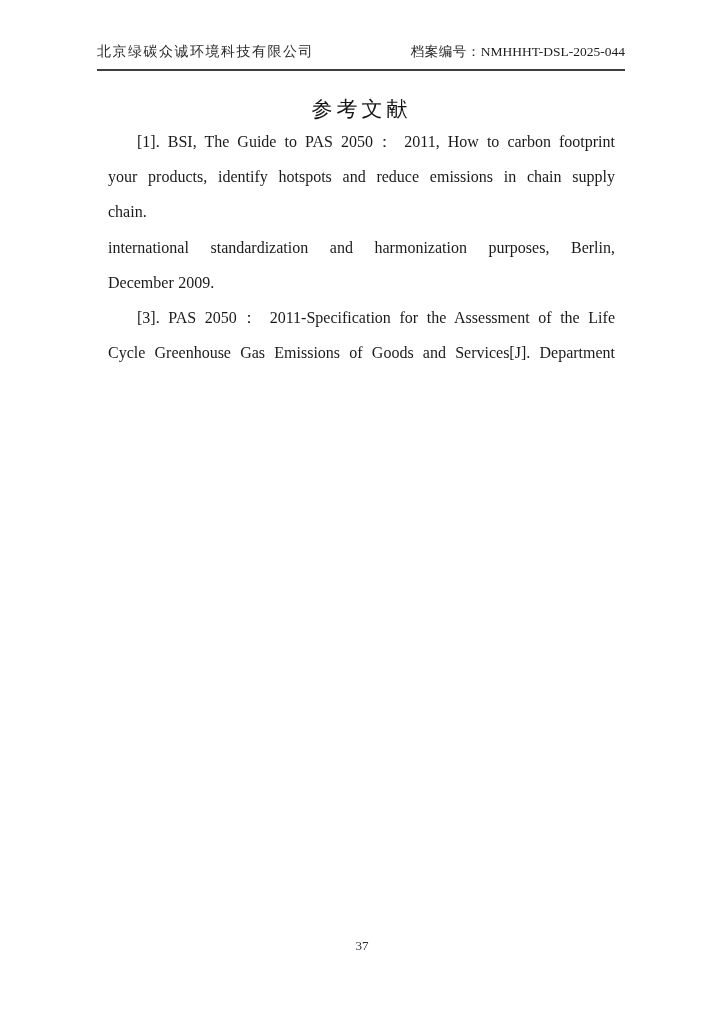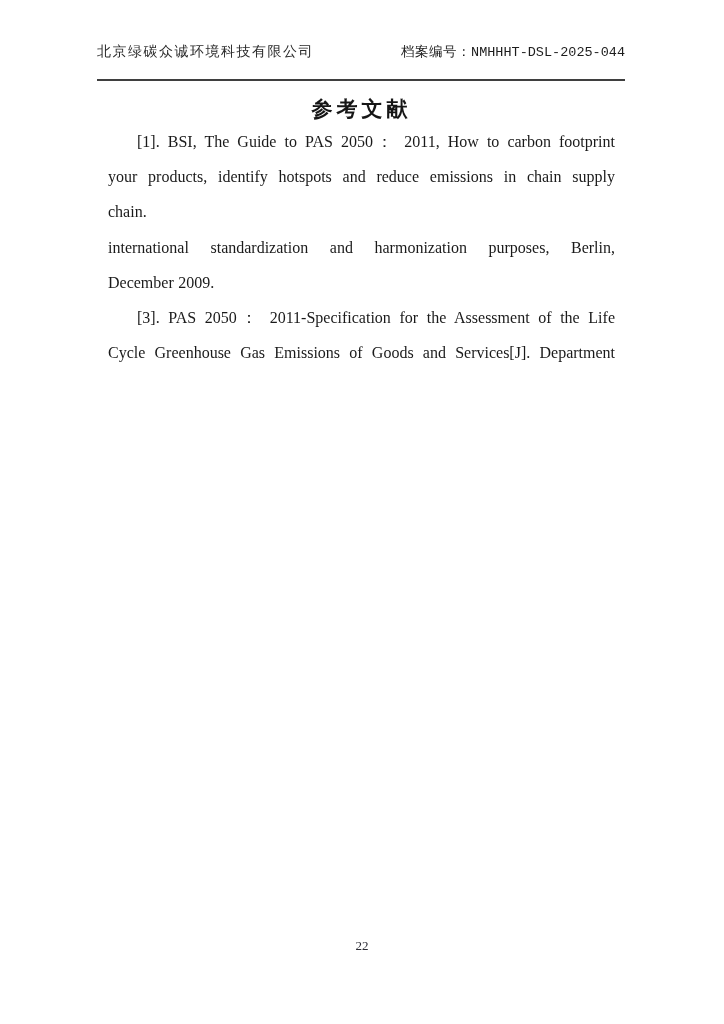--- a/index.html
+++ b/index.html
@@ -22,47 +22,47 @@
   }
   .doc-header {
     position: absolute;
     left: 97px;
     top: 43px;
     width: 528px;
     display: flex;
     justify-content: space-between;
     align-items: baseline;
     border-bottom: 2px solid #3f3f3f;
-    padding-bottom: 18px;
+    padding-bottom: 8px;
   }
   .company {
     font-size: 14px;
     letter-spacing: 1.5px;
     color: #2a2a2a;
   }
   .docno {
     font-size: 13.5px;
     color: #1d1d1d;
     white-space: nowrap;
   }
   .docno .label {
     letter-spacing: 0.5px;
     margin-top: 43px;
   }
   .docno .value {
-    font-family: Liberation Mono, monospace;
+    font-family: Liberation Serif, serif;
   }
   .doc-title {
     position: absolute;
     top: 95px;
     left: 108px;
     width: 507px;
     text-align: center;
     font-size: 21px;
-    font-weight: bold;
+    font-weight: normal;
     letter-spacing: 4px;
     color: #161616;
   }
   .refs {
     position: absolute;
     top: 124px;
     left: 108px;
     width: 507px;
     font-size: 16px;
     color: #1a1a1a;
@@ -116,15 +116,15 @@
       <div class="ref-line last">December 2009.</div>
     </div>
 
     <div class="ref-para">
       <div class="ref-line first">[3]. PAS 2050： 2011-Specification for the Assessment of the Life</div>
       <div class="ref-line">Cycle Greenhouse Gas Emissions of Goods and Services[J]. Department</div>
     </div>
 
   </div>
 
-  <div class="page-number">22</div>
+  <div class="page-number">37</div>
 
 </div>
 
 </body></html>

